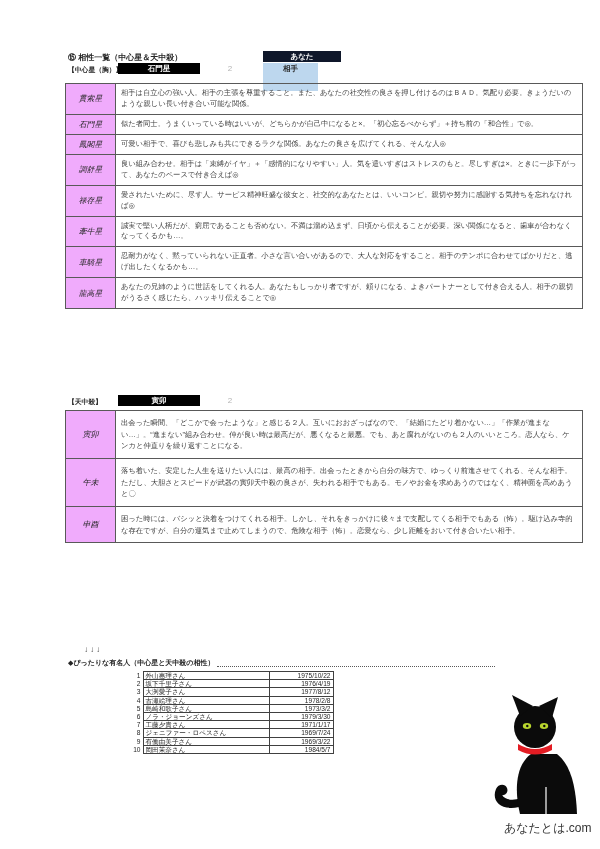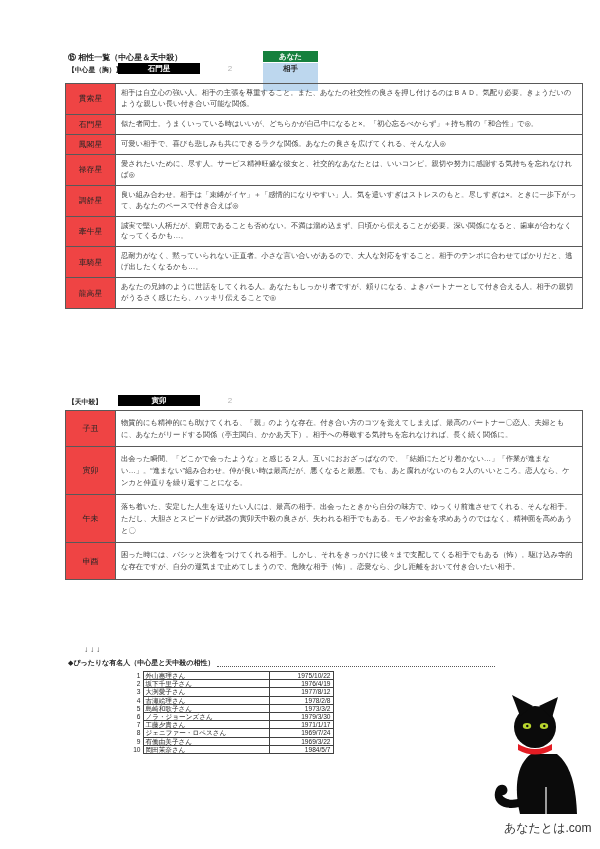--- a/index.html
+++ b/index.html
@@ -2,42 +2,42 @@
 <html><head>
 <meta charset="utf-8">
 <style>
   * { margin:0; padding:0; box-sizing:border-box; }
   html,body { background:#fff; }
   body { font-family:"Liberation Sans","DejaVu Sans",sans-serif; color:#3f3f3f; }
   .page { position:relative; width:600px; height:849px; background:#ffffff; overflow:hidden; }
 
   
   .title { position:absolute; left:68px; top:52px; font-size:8px; font-weight:bold; color:#262626; }
-  .you-box { position:absolute; left:263px; top:51px; width:55px; height:11px; background:#15803d;
+  .you-box { position:absolute; left:263px; top:51px; width:78px; height:11px; background:#0f172a;
              color:#fff; font-size:7.5px; font-weight:bold; text-align:center; line-height:11px; }
   .sec-label { position:absolute; left:68px; top:65px; font-size:6.8px; font-weight:bold; color:#262626; }
   .sec-box { position:absolute; left:118px; top:63px; width:82px; height:11px; background:#000;
              color:#fff; font-size:7.5px; font-weight:bold; text-align:center; line-height:11px; }
   .faint-num { position:absolute; left:220px; top:64px; width:20px; text-align:center;
                font-size:8px; color:#b3b3b3; }
   .partner-box { position:absolute; left:263px; top:63px; width:55px; height:28px; background:#bdd7ee;
              color:#262626; font-size:7.5px; font-weight:bold; text-align:center; line-height:12px; }
 
   .sec-label2 { position:absolute; left:68px; top:397px; font-size:6.8px; font-weight:bold; color:#262626; }
   .sec-box2 { position:absolute; left:118px; top:395px; width:82px; height:11px; background:#000;
              color:#fff; font-size:7.5px; font-weight:bold; text-align:center; line-height:11px; }
   .faint-num2 { position:absolute; left:220px; top:396px; width:20px; text-align:center;
                font-size:8px; color:#b3b3b3; }
 
   
   table.compat { position:absolute; left:65px; width:518px; border-collapse:collapse; table-layout:fixed; }
   #table1 { top:83px; }
   #table2 { top:410px; }
   table.compat td { border:1px solid #595959; vertical-align:middle; }
-  td.star { width:50px; background:#ef4444; text-align:center; font-size:7.8px; color:#262626; padding:2px 5px; }
+  td.star { width:50px; background:#f0abfc; text-align:center; font-size:7.8px; color:#262626; padding:2px 5px;font-style:italic; }
   td.desc { font-size:7.3px; line-height:1.5; color:#3f3f3f; padding:4px 5px; }
   #table2 td.desc { padding:6px 5px; line-height:1.6; }
   #table2 td.star { font-size:8px; }
 
   
   .arrows { position:absolute; left:84px; top:645px; font-size:8px; color:#404040; letter-spacing:2px; }
   .celeb-head { position:absolute; left:68px; top:658px; width:427px; display:flex; align-items:flex-end; }
   .celeb-head .txt { font-size:7px; font-weight:bold; color:#262626; white-space:nowrap; }
   .celeb-head .dots { flex:1; border-bottom:1px dotted #595959; margin:0 0 1px 2px; height:1px; }
   table.celeb { position:absolute; left:129px; top:671px; border-collapse:collapse; table-layout:fixed; }
@@ -71,26 +71,26 @@
         </tr>
     <tr>
           <td class="star">石門星</td>
           <td class="desc">似た者同士。うまくいっている時はいいが、どちらかが自己中になると×。「初心忘るべからず」＋持ち前の「和合性」で◎。</td>
         </tr>
     <tr>
           <td class="star">鳳閣星</td>
           <td class="desc">可愛い相手で、喜びも悲しみも共にできるラクな関係。あなたの良さを広げてくれる、そんな人◎</td>
         </tr>
     <tr>
+          <td class="star">調舒星</td>
+          <td class="desc">良い組み合わせ。相手は「束縛がイヤ」＋「感情的になりやすい」人。気を遣いすぎはストレスのもと。尽しすぎは×。ときに一歩下がって、あなたのペースで付き合えば◎</td>
+        </tr>
+    <tr>
           <td class="star">禄存星</td>
           <td class="desc">愛されたいために、尽す人。サービス精神旺盛な彼女と、社交的なあなたとは、いいコンビ。親切や努力に感謝する気持ちを忘れなければ◎</td>
-        </tr>
-    <tr>
-          <td class="star">調舒星</td>
-          <td class="desc">良い組み合わせ。相手は「束縛がイヤ」＋「感情的になりやすい」人。気を遣いすぎはストレスのもと。尽しすぎは×。ときに一歩下がって、あなたのペースで付き合えば◎</td>
         </tr>
     <tr>
           <td class="star">牽牛星</td>
           <td class="desc">誠実で堅い人柄だが、窮屈であることも否めない。不満は溜め込まず、日頃から伝えることが必要。深い関係になると、歯車が合わなくなってくるかも…。</td>
         </tr>
     <tr>
           <td class="star">車騎星</td>
           <td class="desc">忍耐力がなく、黙っていられない正直者。小さな言い合いがあるので、大人な対応をすること。相手のテンポに合わせてばかりだと、逃げ出したくなるかも…。</td>
         </tr>
     <tr>
@@ -99,24 +99,20 @@
         </tr>
   </tbody>
     </table>
 
   <div class="sec-label2">【天中殺】</div>
   <div class="sec-box2">寅卯</div>
   <div class="faint-num2">2</div>
 
   <table class="compat" id="table2">
     <tbody>
-        <tr>
-          <td class="star">子丑</td>
-          <td class="desc">物質的にも精神的にも助けてくれる、「親」のような存在。付き合い方のコツを覚えてしまえば、最高のパートナー〇恋人、夫婦ともに、あなたがリードする関係（亭主関白、かかあ天下）。相手への尊敬する気持ちを忘れなければ、長く続く関係に。</td>
-        </tr>
     <tr>
           <td class="star">寅卯</td>
           <td class="desc">出会った瞬間、「どこかで会ったような」と感じる２人。互いにおおざっぱなので、「結婚にたどり着かない…」「作業が進まない…」。“進まない”組み合わせ。仲が良い時は最高だが、悪くなると最悪。でも、あと腐れがないのも２人のいいところ。恋人なら、ケンカと仲直りを繰り返すことになる。</td>
         </tr>
     <tr>
           <td class="star">午未</td>
           <td class="desc">落ち着いた、安定した人生を送りたい人には、最高の相手。出会ったときから自分の味方で、ゆっくり前進させてくれる、そんな相手。ただし、大胆さとスピードが武器の寅卯天中殺の良さが、失われる相手でもある。モノやお金を求めあうのではなく、精神面を高めあうと〇</td>
         </tr>
     <tr>
           <td class="star">申酉</td>

